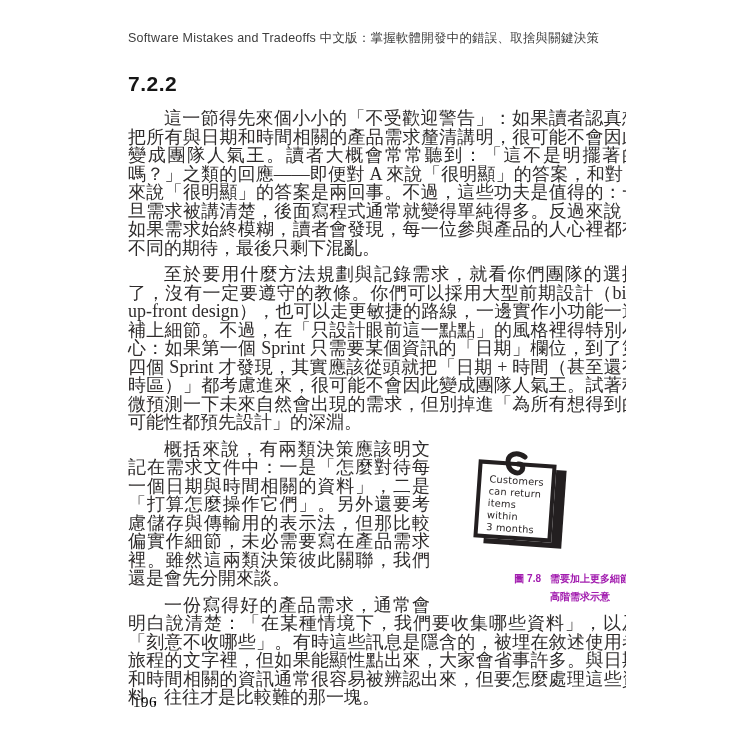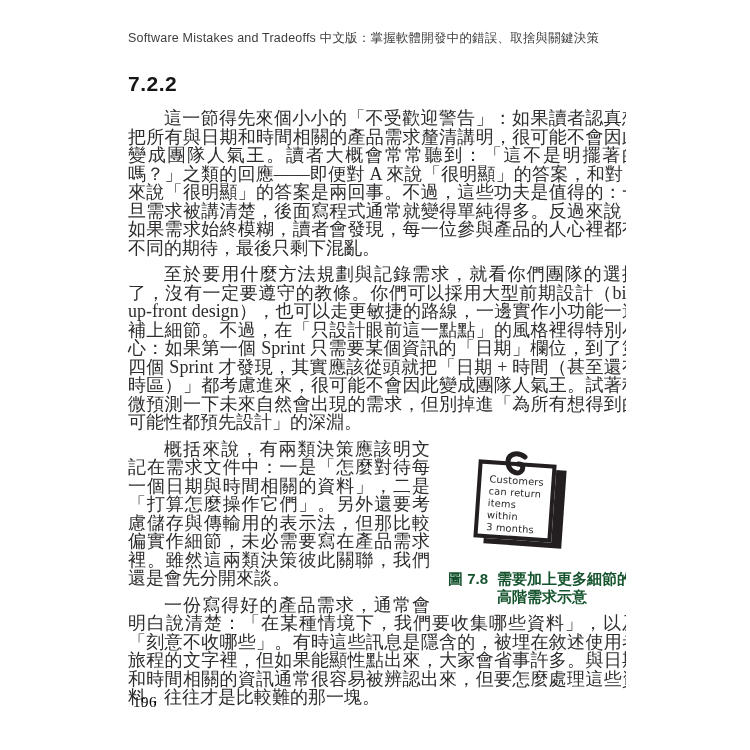--- a/index.html
+++ b/index.html
@@ -86,24 +86,25 @@
     line-height:12px;
     color:#2a2526;
     letter-spacing:0.2px;
   }
   .clip { position:absolute; left:40px; top:1px; }
   .fig-caption {
     display:flex;
     gap:9px;
     margin:8px 0 0 2px;
     font-family:"Liberation Sans","DejaVu Sans",sans-serif;
-    font-size:15px;
+    font-size:10px;
     line-height:18px;
     font-weight:bold;
-    color:#14532d;
+    color:#a21caf;
+    justify-content:flex-end;
   }
   .fig-caption .cap-label { white-space:nowrap; }
   .page-number {
     position:absolute;
     left:133px; top:694px;
     font-size:15px;
     color:#000000;
     letter-spacing:0.5px;
   }
 </style>

